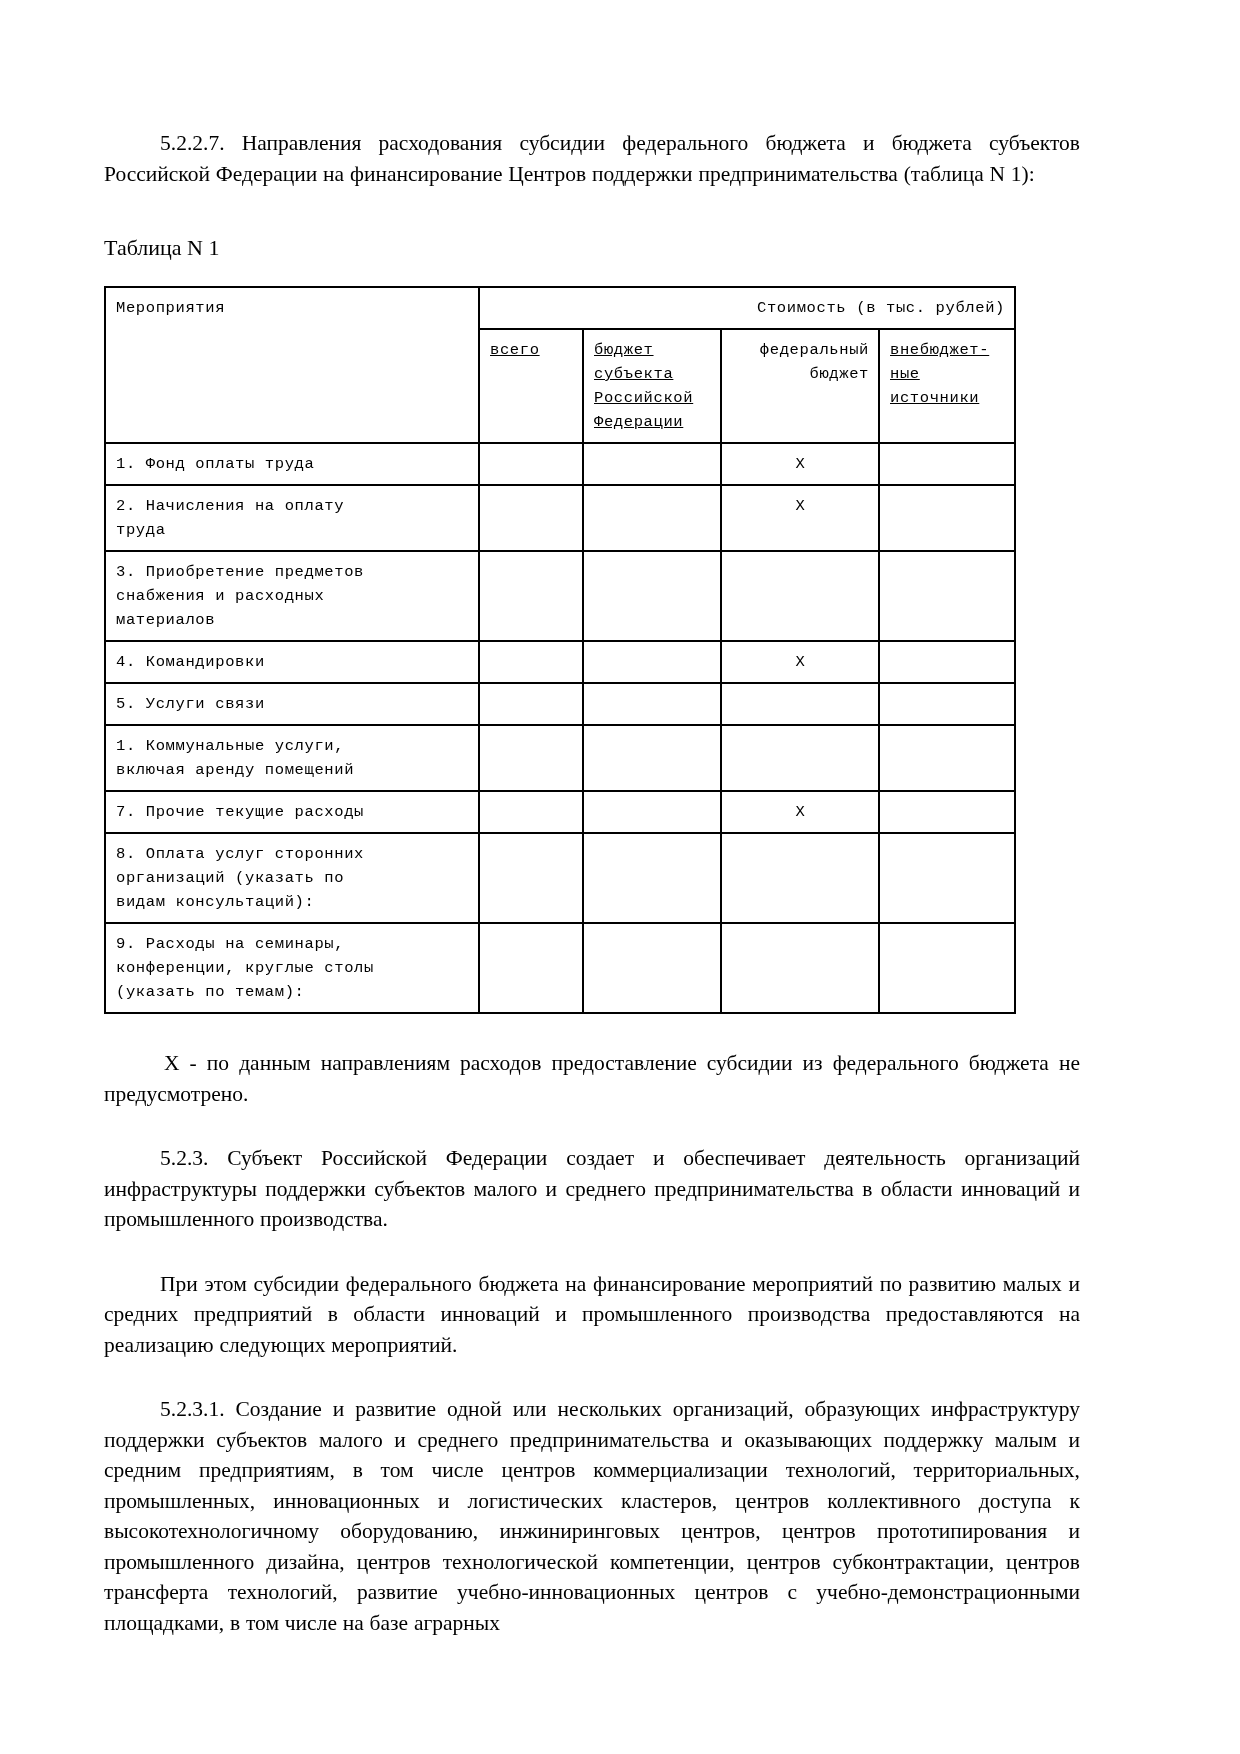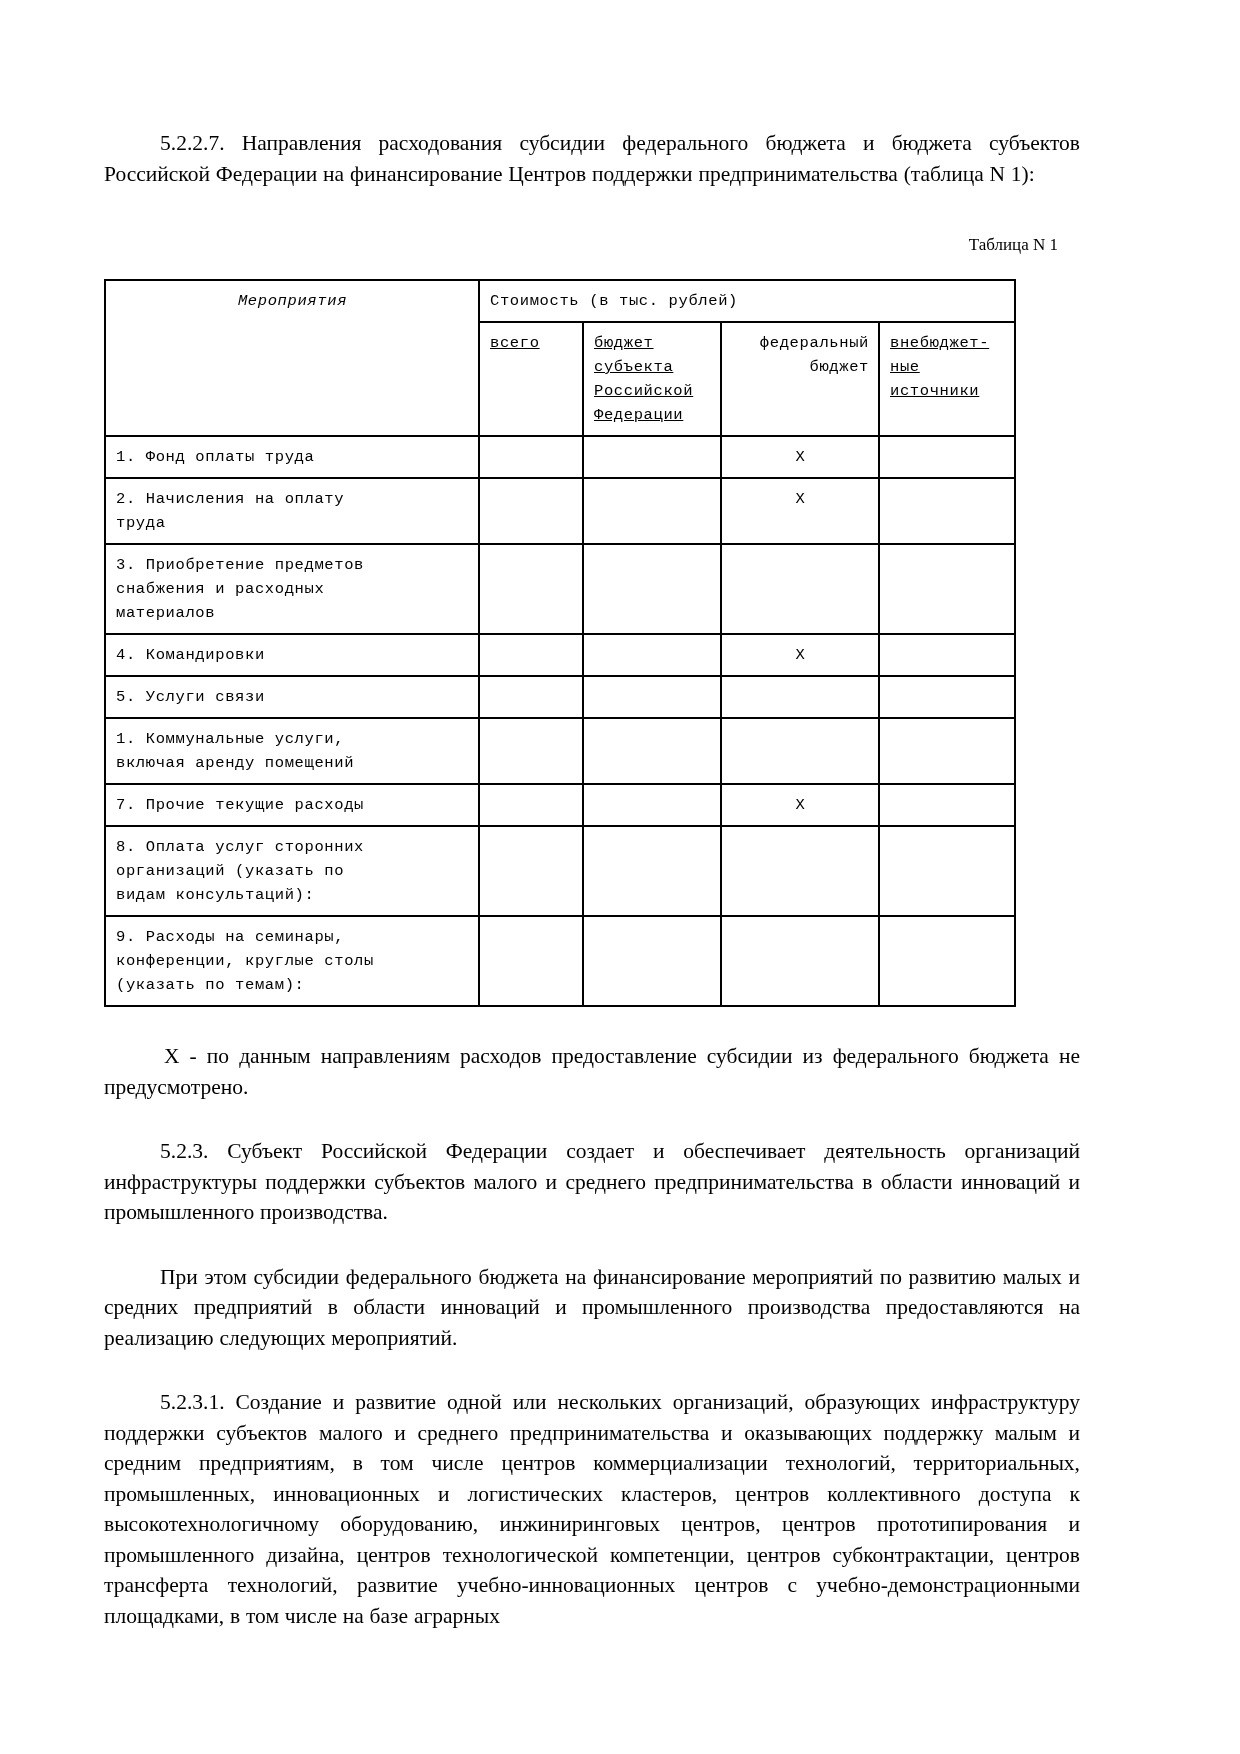--- a/index.html
+++ b/index.html
@@ -36,22 +36,22 @@
     word-spacing: 0.02em;
   }
   p.para.big-indent { text-indent: 60px; }
 
   .gap-sm { height: 22px; }
   .gap-md { height: 34px; }
   .gap-lg { height: 44px; }
 
   
   .table-caption {
-    font-size: 17px;
-    text-align: right;
+    font-size: 22px;
+    text-align: left;
     padding-right: 22px;
     margin: 0;
     line-height: 1.4;
     font-family: Liberation Serif, serif;
   }
 
   
   table.cost-table {
     border-collapse: collapse;
     width: 910px;
@@ -72,26 +72,25 @@
   table.cost-table td.center {
     text-align: right;
   }
   .col-measure  { width: 374px; }
   .col-total    { width: 104px; }
   .col-subject  { width: 138px; }
   .col-federal  { width: 158px; }
   .col-extra    { width: 136px; }
 
   th.hdr-measure {
-    text-align: center;
+    text-align: left;
     padding-top: 14px;
-    font-style: italic;
   }
   th.hdr-cost {
-    text-align: left;
+    text-align: right;
     padding-top: 14px;
     padding-bottom: 12px;
     font-family: Liberation Mono, monospace;
   }
   th.sub-hdr {
     padding-top: 10px;
     padding-bottom: 10px;
     height: 92px;
   }
   th.sub-hdr.left-align { text-align: left; text-decoration: underline; }

